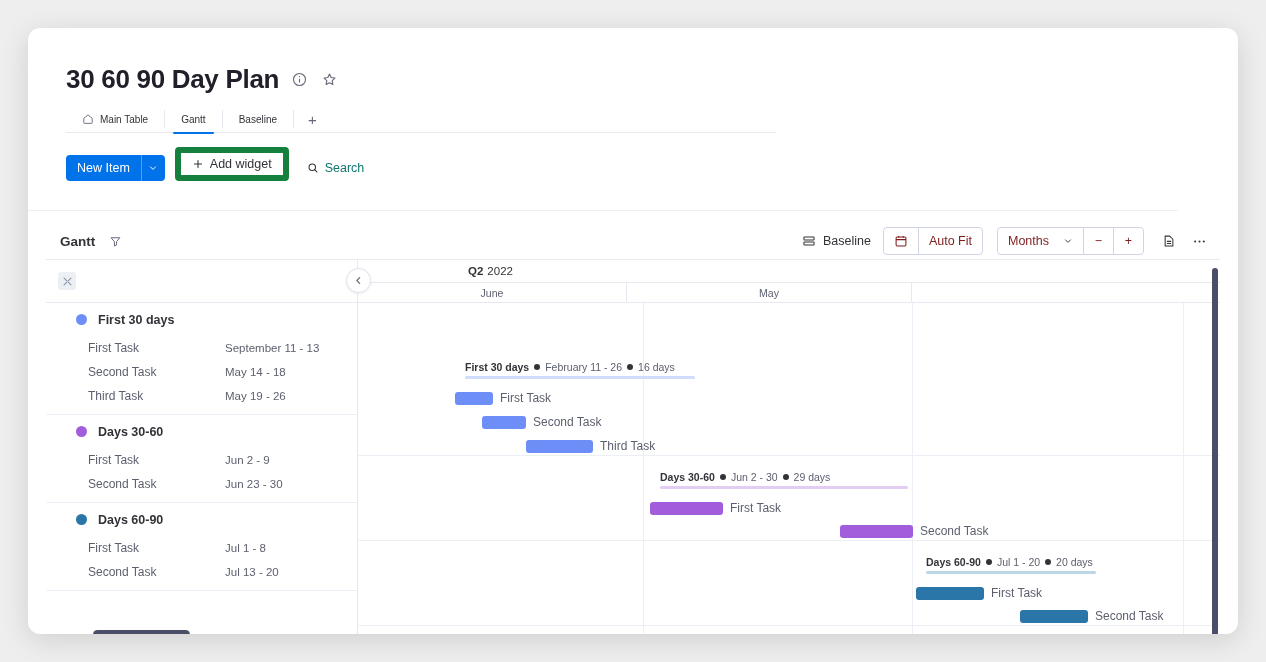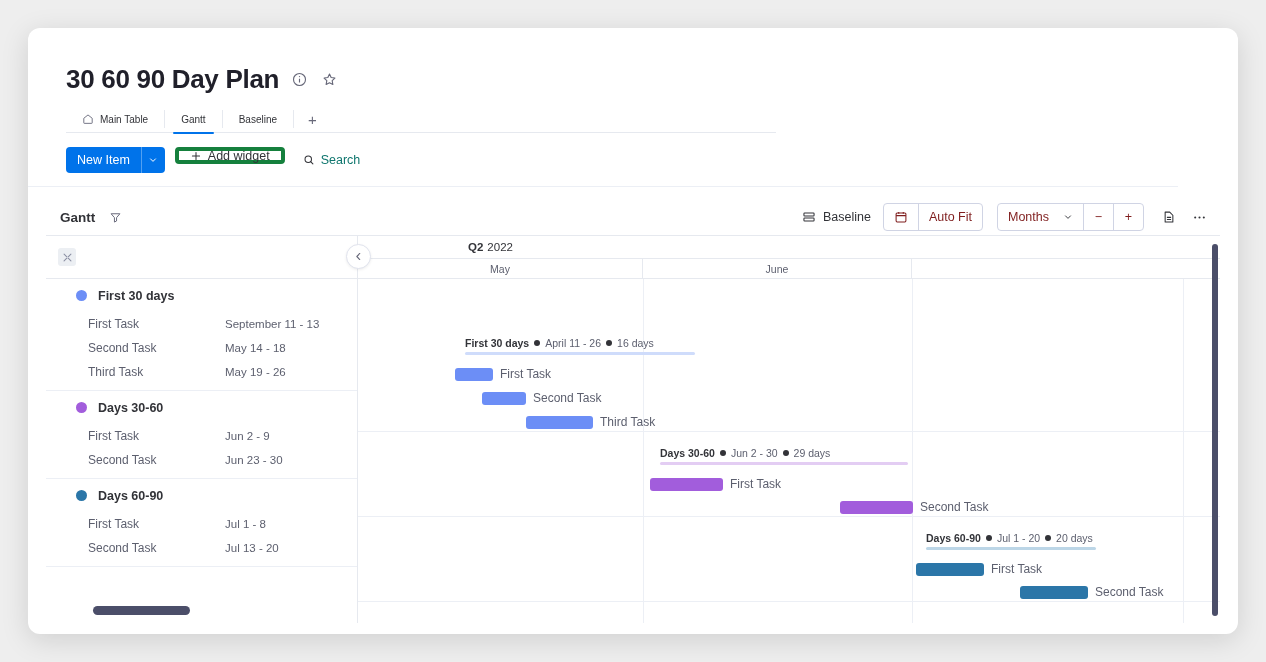--- a/index.html
+++ b/index.html
@@ -55,22 +55,22 @@
   .tab.active::after {
     content: ""; position: absolute; left: 8px; right: 8px; bottom: -1px;
     height: 2.5px; background: #0073ea; border-radius: 2px; z-index: 2;
   }
   .tab-div { width: 1px; background: #e6e9ef; margin: 5px 0; }
   .tab-add { padding: 0 14px; display: flex; align-items: center;
              font-size: 15px; color: #676879; cursor: pointer; }
 
   
   .action-bar {
-    display: flex; align-items: flex-start; gap: 10px;
-    padding: 14px 0 14px 38px;
+    display: flex; align-items: flex-end; gap: 10px;
+    padding: 14px 0 30px 38px;
     position: relative;
   }
   .action-bar::after {
     content: ""; position: absolute; left: 0; bottom: 0; width: 1150px;
     height: 1px; background: #eceff5;
   }
   .btn-primary {
     display: flex; align-items: stretch; height: 26px;
     background: #0073ea; border-radius: 4px; overflow: hidden;
     cursor: pointer;
@@ -78,22 +78,22 @@
   .btn-primary .label {
     display: flex; align-items: center; padding: 0 11px;
     color: #fff; font-size: 12.5px;
   }
   .btn-primary .split {
     display: flex; align-items: center; justify-content: center;
     width: 24px; border-left: 1px solid rgba(255,255,255,0.32);
     color: #fff;
   }
   .btn-ghost {
-    display: flex; align-items: center; gap: 6px; height: 17px;
-    padding: 0 11px; border: 4px solid #15803d; border-radius: 4px;
+    display: flex; align-items: center; gap: 6px; height: 34px;
+    padding: 0 11px; border: 6px solid #15803d; border-radius: 4px;
     font-size: 12.5px; color: #323338; background: #fff; cursor: pointer;
   }
   .btn-plain {
     display: flex; align-items: center; gap: 6px; height: 26px;
     padding: 0 8px; font-size: 12.5px; color: #0f766e;
     background: transparent; cursor: pointer;
   }
 
   
   .gantt-widget { margin: 12px 18px 0 18px; position: relative; }
@@ -427,37 +427,37 @@
       </div>
 
       <div class="right-pane">
 
         <div class="quarter-row">
           <b>Q2</b>
           <span>2022</span>
         </div>
 
         <div class="month-row">
+          <div class="month-cell" style="width:269px;">June</div>
           <div class="month-cell" style="width:285px;">May</div>
-          <div class="month-cell" style="width:269px;">June</div>
         </div>
 
         <div class="grid-area">
           <div class="grid-line" style="left:285px;"></div>
           <div class="grid-line" style="left:554px;"></div>
           <div class="grid-line" style="left:825px;"></div>
           <div class="row-line" style="top:152px;"></div>
           <div class="row-line" style="top:237px;"></div>
           <div class="row-line" style="top:322px;"></div>
 
           <div class="grp-summary" style="left:107px;top:58px;width:230px;">
             <div class="lbl">
               <b>First 30 days</b>
               <span class="sep"></span>
-              <span>April 11 - 26</span>
+              <span>February 11 - 26</span>
               <span class="sep"></span>
               <span>16 days</span>
             </div>
             <div class="rail" style="background:#cfdcfb;"></div>
           </div>
 
           <div class="bar-wrap" style="left:97px;top:88px;">
             <div class="bar" style="width:38px;background:#6c8ef6;"></div>
             <div class="bar-label">First Task</div>
           </div>

